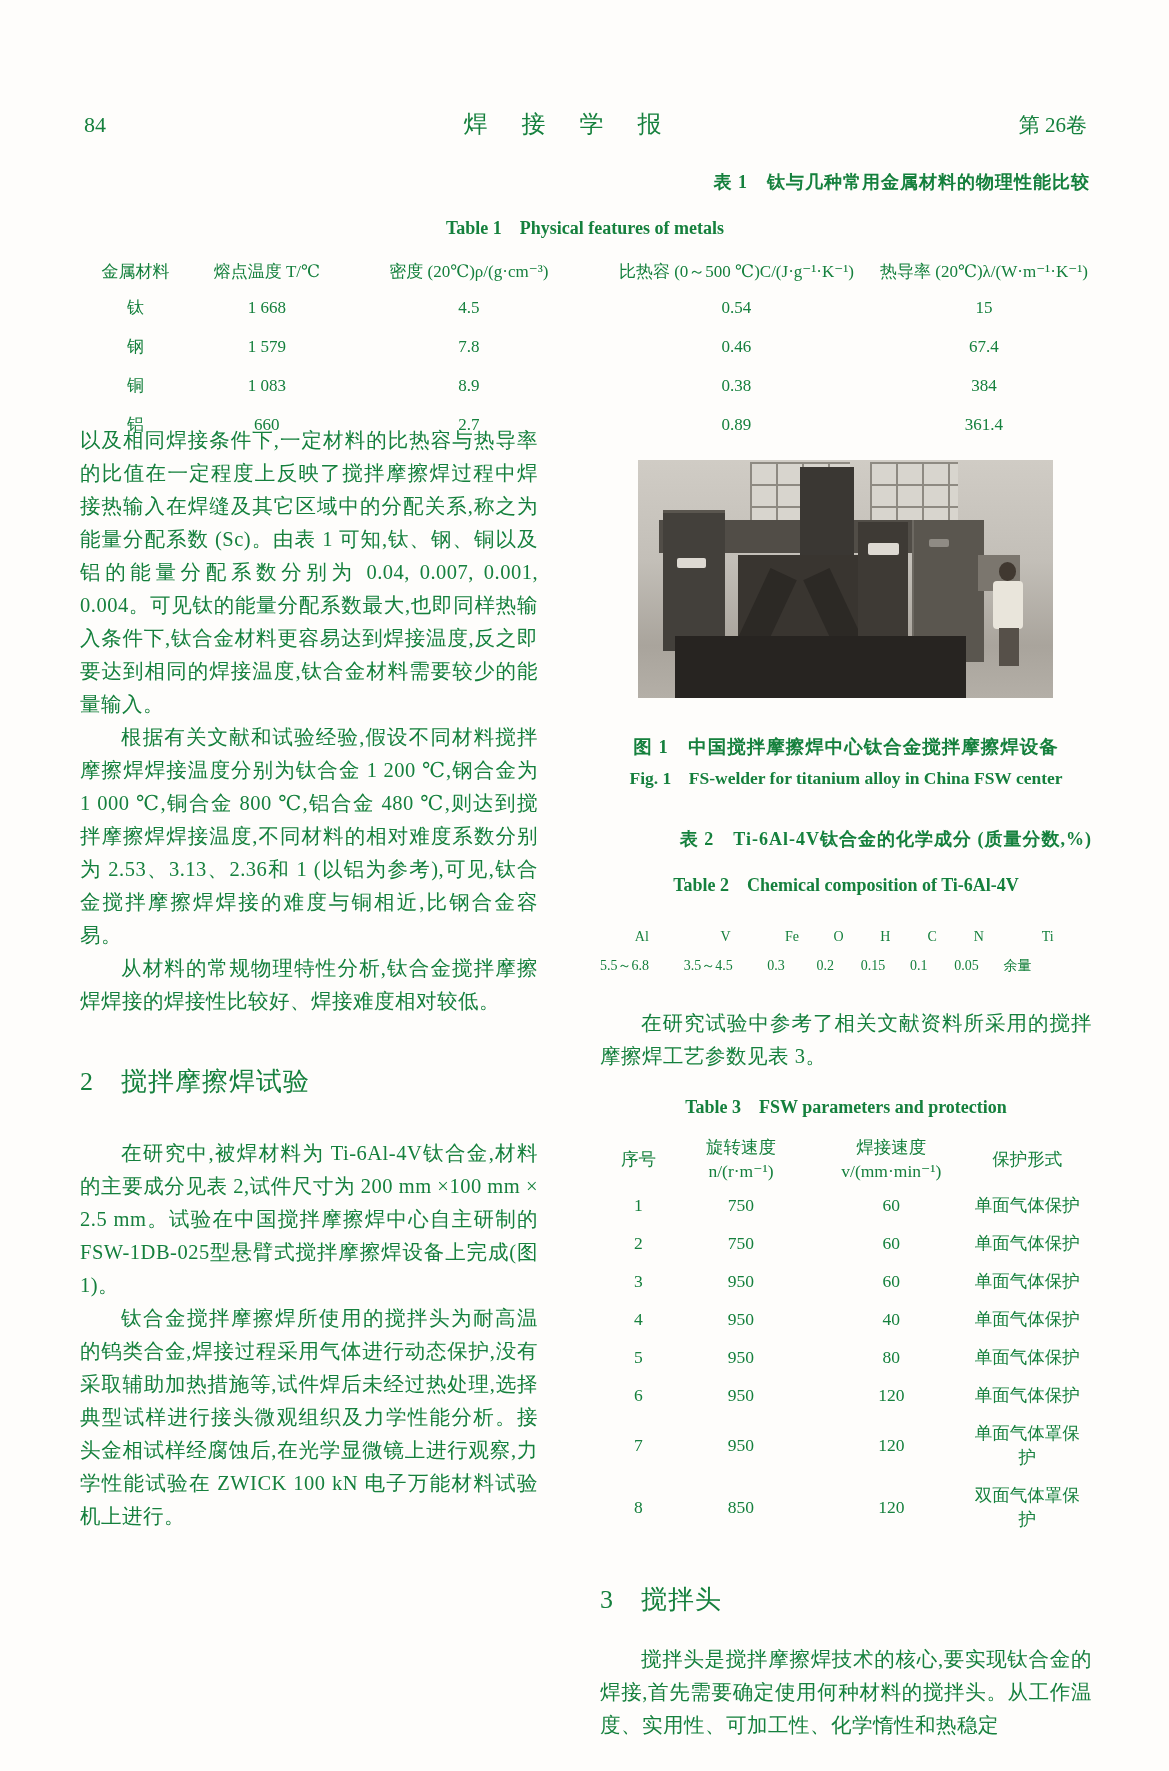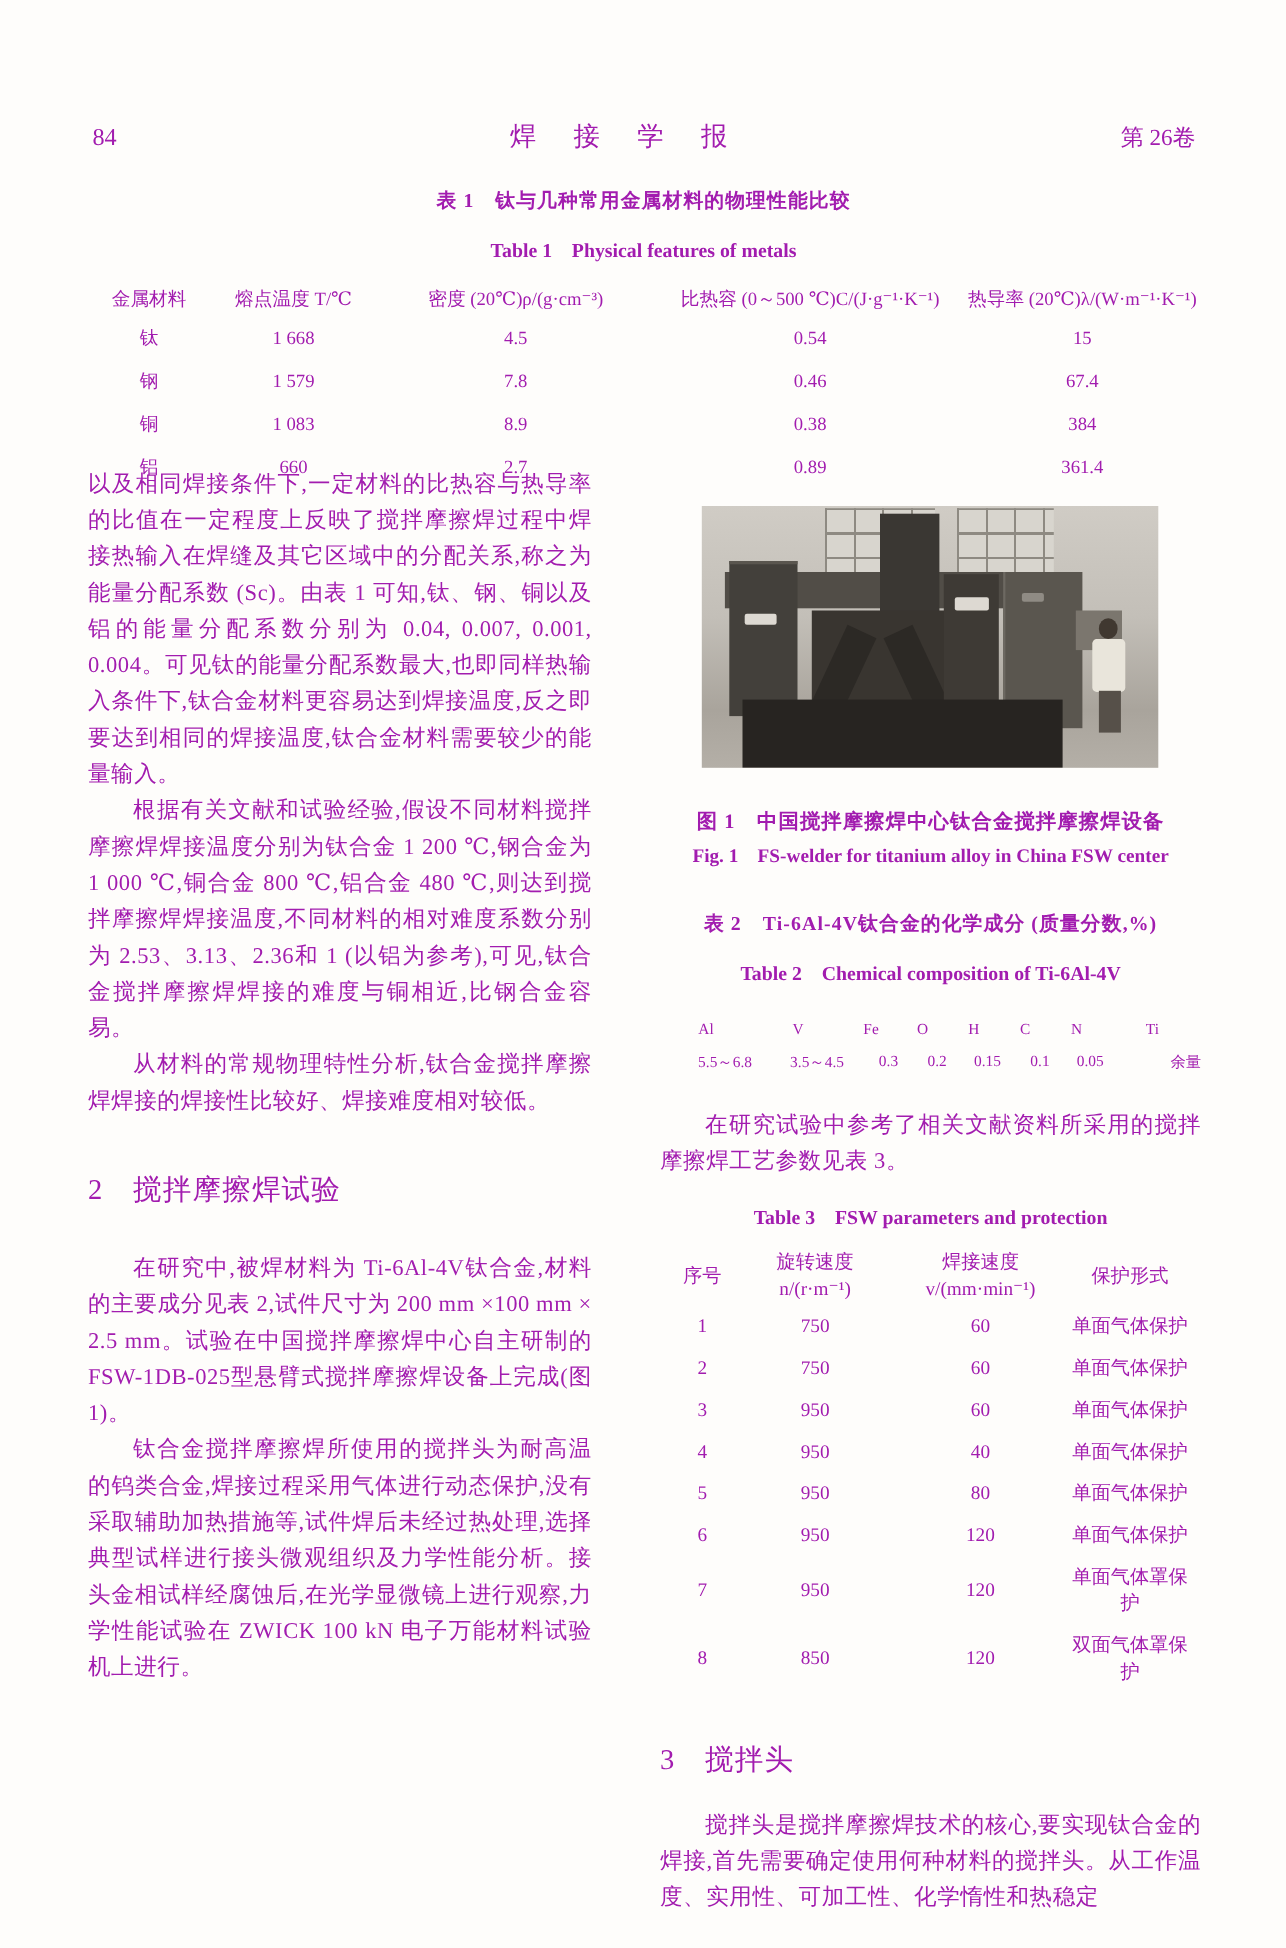--- a/index.html
+++ b/index.html
@@ -1,30 +1,30 @@
 <!DOCTYPE html>
 <html><head>
 <meta charset="utf-8">
 <style>
   html,body { margin:0; padding:0; background:#ffffff; }
   .page {
     position:relative; width:1169px; height:1771px;
     background:#fefdfb; overflow:hidden;
     font-family:"Liberation Serif","DejaVu Serif",serif;
-    color:#a21caf;
+    color:#15803d;
   }
 
   
   .header { position:absolute; top:108px; left:84px; right:82px; display:flex; align-items:baseline; }
   .pagenum { font-size:22px; }
   .jtitle  { flex:1; text-align:center; font-size:24px; letter-spacing:14px; text-indent:14px; }
   .volume  { font-size:21px; }
 
   
-  .tbl-title-zh { text-align:center; font-size:18px; font-weight:bold; letter-spacing:1px; }
+  .tbl-title-zh { text-align:right; font-size:18px; font-weight:bold; letter-spacing:1px; }
   .tbl-title-en { text-align:center; font-size:18px; font-weight:bold; margin-top:24px; }
 
   
   .t1block { position:absolute; top:170px; left:80px; width:1010px; }
   table { border-collapse:collapse; }
   .t1 { width:100%; margin-top:16px; font-size:17px; }
   .t1 th { font-weight:normal; padding:5px 0; text-align:center; white-space:nowrap; }
   .t1 td { text-align:center; padding:8px 0; }
 
   
@@ -76,21 +76,21 @@
   .ph-person-body { left:85.6%; top:51%;   width:7.2%; height:20%; background:#e9e5db; border-radius:4px; }
   .ph-person-legs { left:87%;   top:70.5%; width:4.8%; height:16%; background:#565049; }
 
   .figcap-zh { text-align:center; font-size:18.5px; font-weight:bold; letter-spacing:1px; margin-top:36px; }
   .figcap-en { text-align:center; font-size:17.5px; font-weight:bold; margin-top:9px; }
 
   
   .t2title { margin-top:38px; }
   .t2 { width:100%; margin-top:27px; font-size:14px; }
   .t2 th { font-weight:normal; padding:6px 0; text-align:center; }
-  .t2 td { text-align:right; padding:6px 0; }
+  .t2 td { text-align:left; padding:6px 0; }
 
   .rc-para { margin-top:26px; }
 
   
   .t3title { margin-top:36px; }
   .t3 { width:97%; margin:14px auto 0; font-size:17.5px; }
   .t3 th { font-weight:normal; padding:3px 0; text-align:center; }
   .t3 td { text-align:center; padding:7px 0; }
   .hline { line-height:24px; }
 </style>

